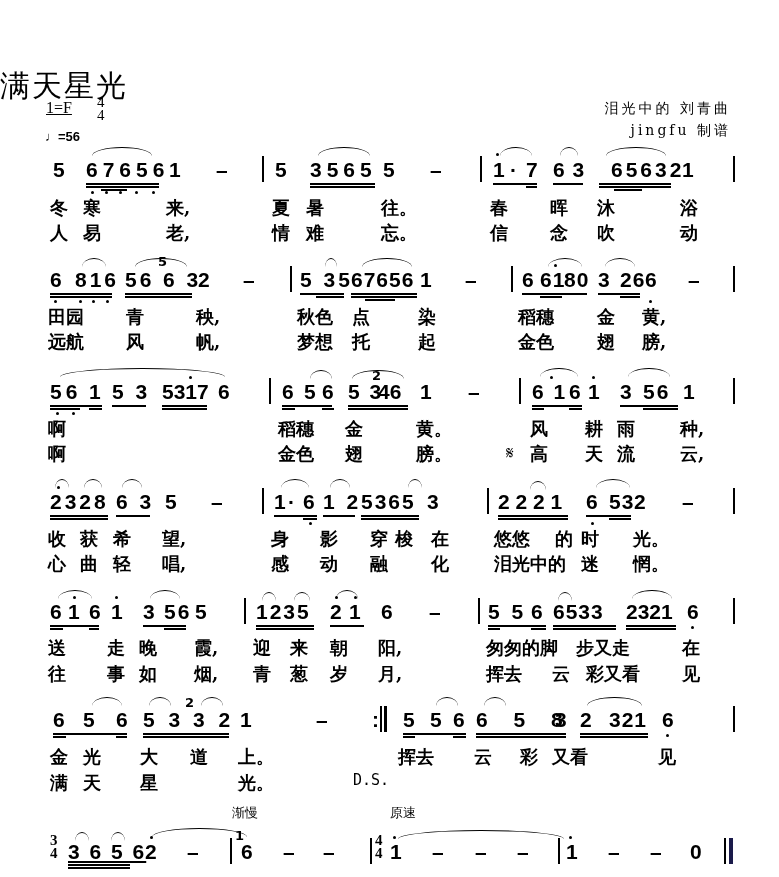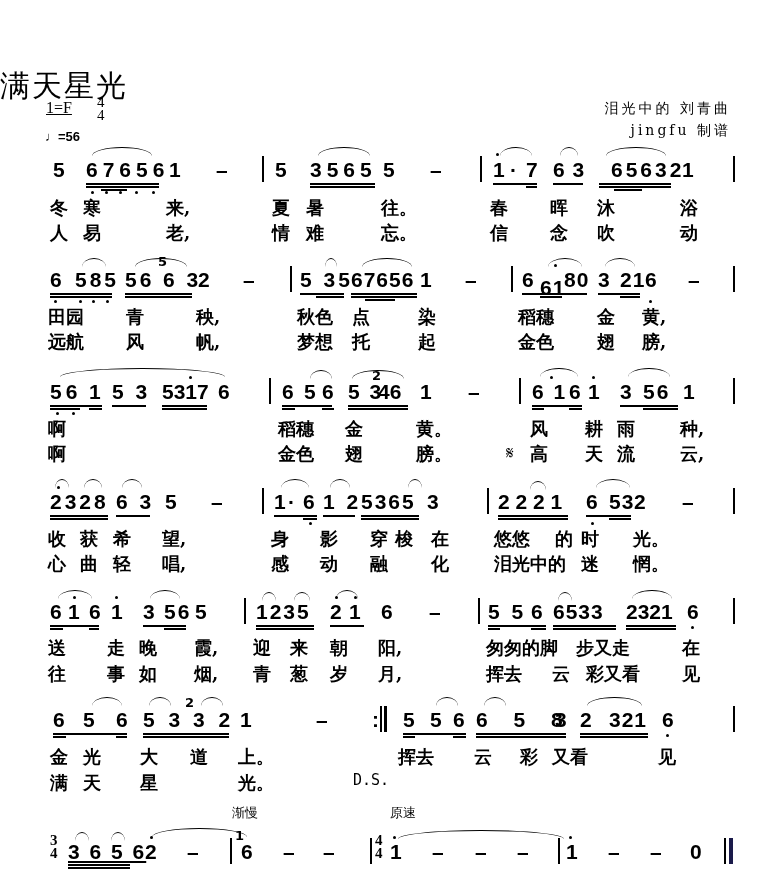--- a/index.html
+++ b/index.html
@@ -95,37 +95,37 @@
   <div class="abs lyric" style="left:306px; top:221px;">难</div>
   <div class="abs lyric" style="left:381px; top:221px;">忘。</div>
   <div class="abs lyric" style="left:490px; top:221px;">信</div>
   <div class="abs lyric" style="left:550px; top:221px;">念</div>
   <div class="abs lyric" style="left:597px; top:221px;">吹</div>
   <div class="abs lyric" style="left:680px; top:221px;">动</div>
 </div>
 
 <div>
   <div class="abs notes" style="left:50px; top:268px;">6</div>
-  <div class="abs notes" style="left:75px; top:268px; letter-spacing:3px;">585</div>
+  <div class="abs notes" style="left:75px; top:268px; letter-spacing:3px;">816</div>
   <div class="abs notes" style="left:125px; top:268px; letter-spacing:3px;">56</div>
   <div class="abs mark" style="left:158px; top:254px; font-weight:bold;">5</div>
   <div class="abs notes" style="left:163px; top:268px; letter-spacing:3px;">6 3</div>
   <div class="abs notes" style="left:198px; top:268px;">2</div>
   <div class="abs notes" style="left:243px; top:268px;">–</div>
   <div class="bar" style="left:290px; top:266px;"></div>
   <div class="abs notes" style="left:300px; top:268px; letter-spacing:3px;">5 35</div>
   <div class="abs notes" style="left:351px; top:268px; letter-spacing:1px;">67656</div>
   <div class="abs notes" style="left:420px; top:268px;">1</div>
   <div class="abs notes" style="left:465px; top:268px;">–</div>
   <div class="bar" style="left:511px; top:266px;"></div>
   <div class="abs notes" style="left:522px; top:268px;">6</div>
-  <div class="abs notes" style="left:540px; top:276px;">61</div>
+  <div class="abs notes" style="left:540px; top:268px;">61</div>
   <div class="abs notes" style="left:564px; top:268px;">80</div>
   <div class="abs notes" style="left:598px; top:268px;">3</div>
-  <div class="abs notes" style="left:620px; top:268px;">21</div>
+  <div class="abs notes" style="left:620px; top:268px;">26</div>
   <div class="abs notes" style="left:645px; top:268px;">6</div>
   <div class="abs notes" style="left:688px; top:268px;">–</div>
   <div class="bar" style="left:733px; top:266px;"></div>
   <div class="u1" style="left:50px; width:62px; top:293px;"></div>
   <div class="u1" style="left:50px; width:62px; top:296px;"></div>
   <div class="u1" style="left:125px; width:67px; top:293px;"></div>
   <div class="u1" style="left:125px; width:67px; top:296px;"></div>
   <div class="slur" style="left:82px; width:24px; top:258px;"></div>
   <div class="slur" style="left:135px; width:52px; top:258px;"></div>
   <div class="dot" style="left:54px; top:300px;"></div>

